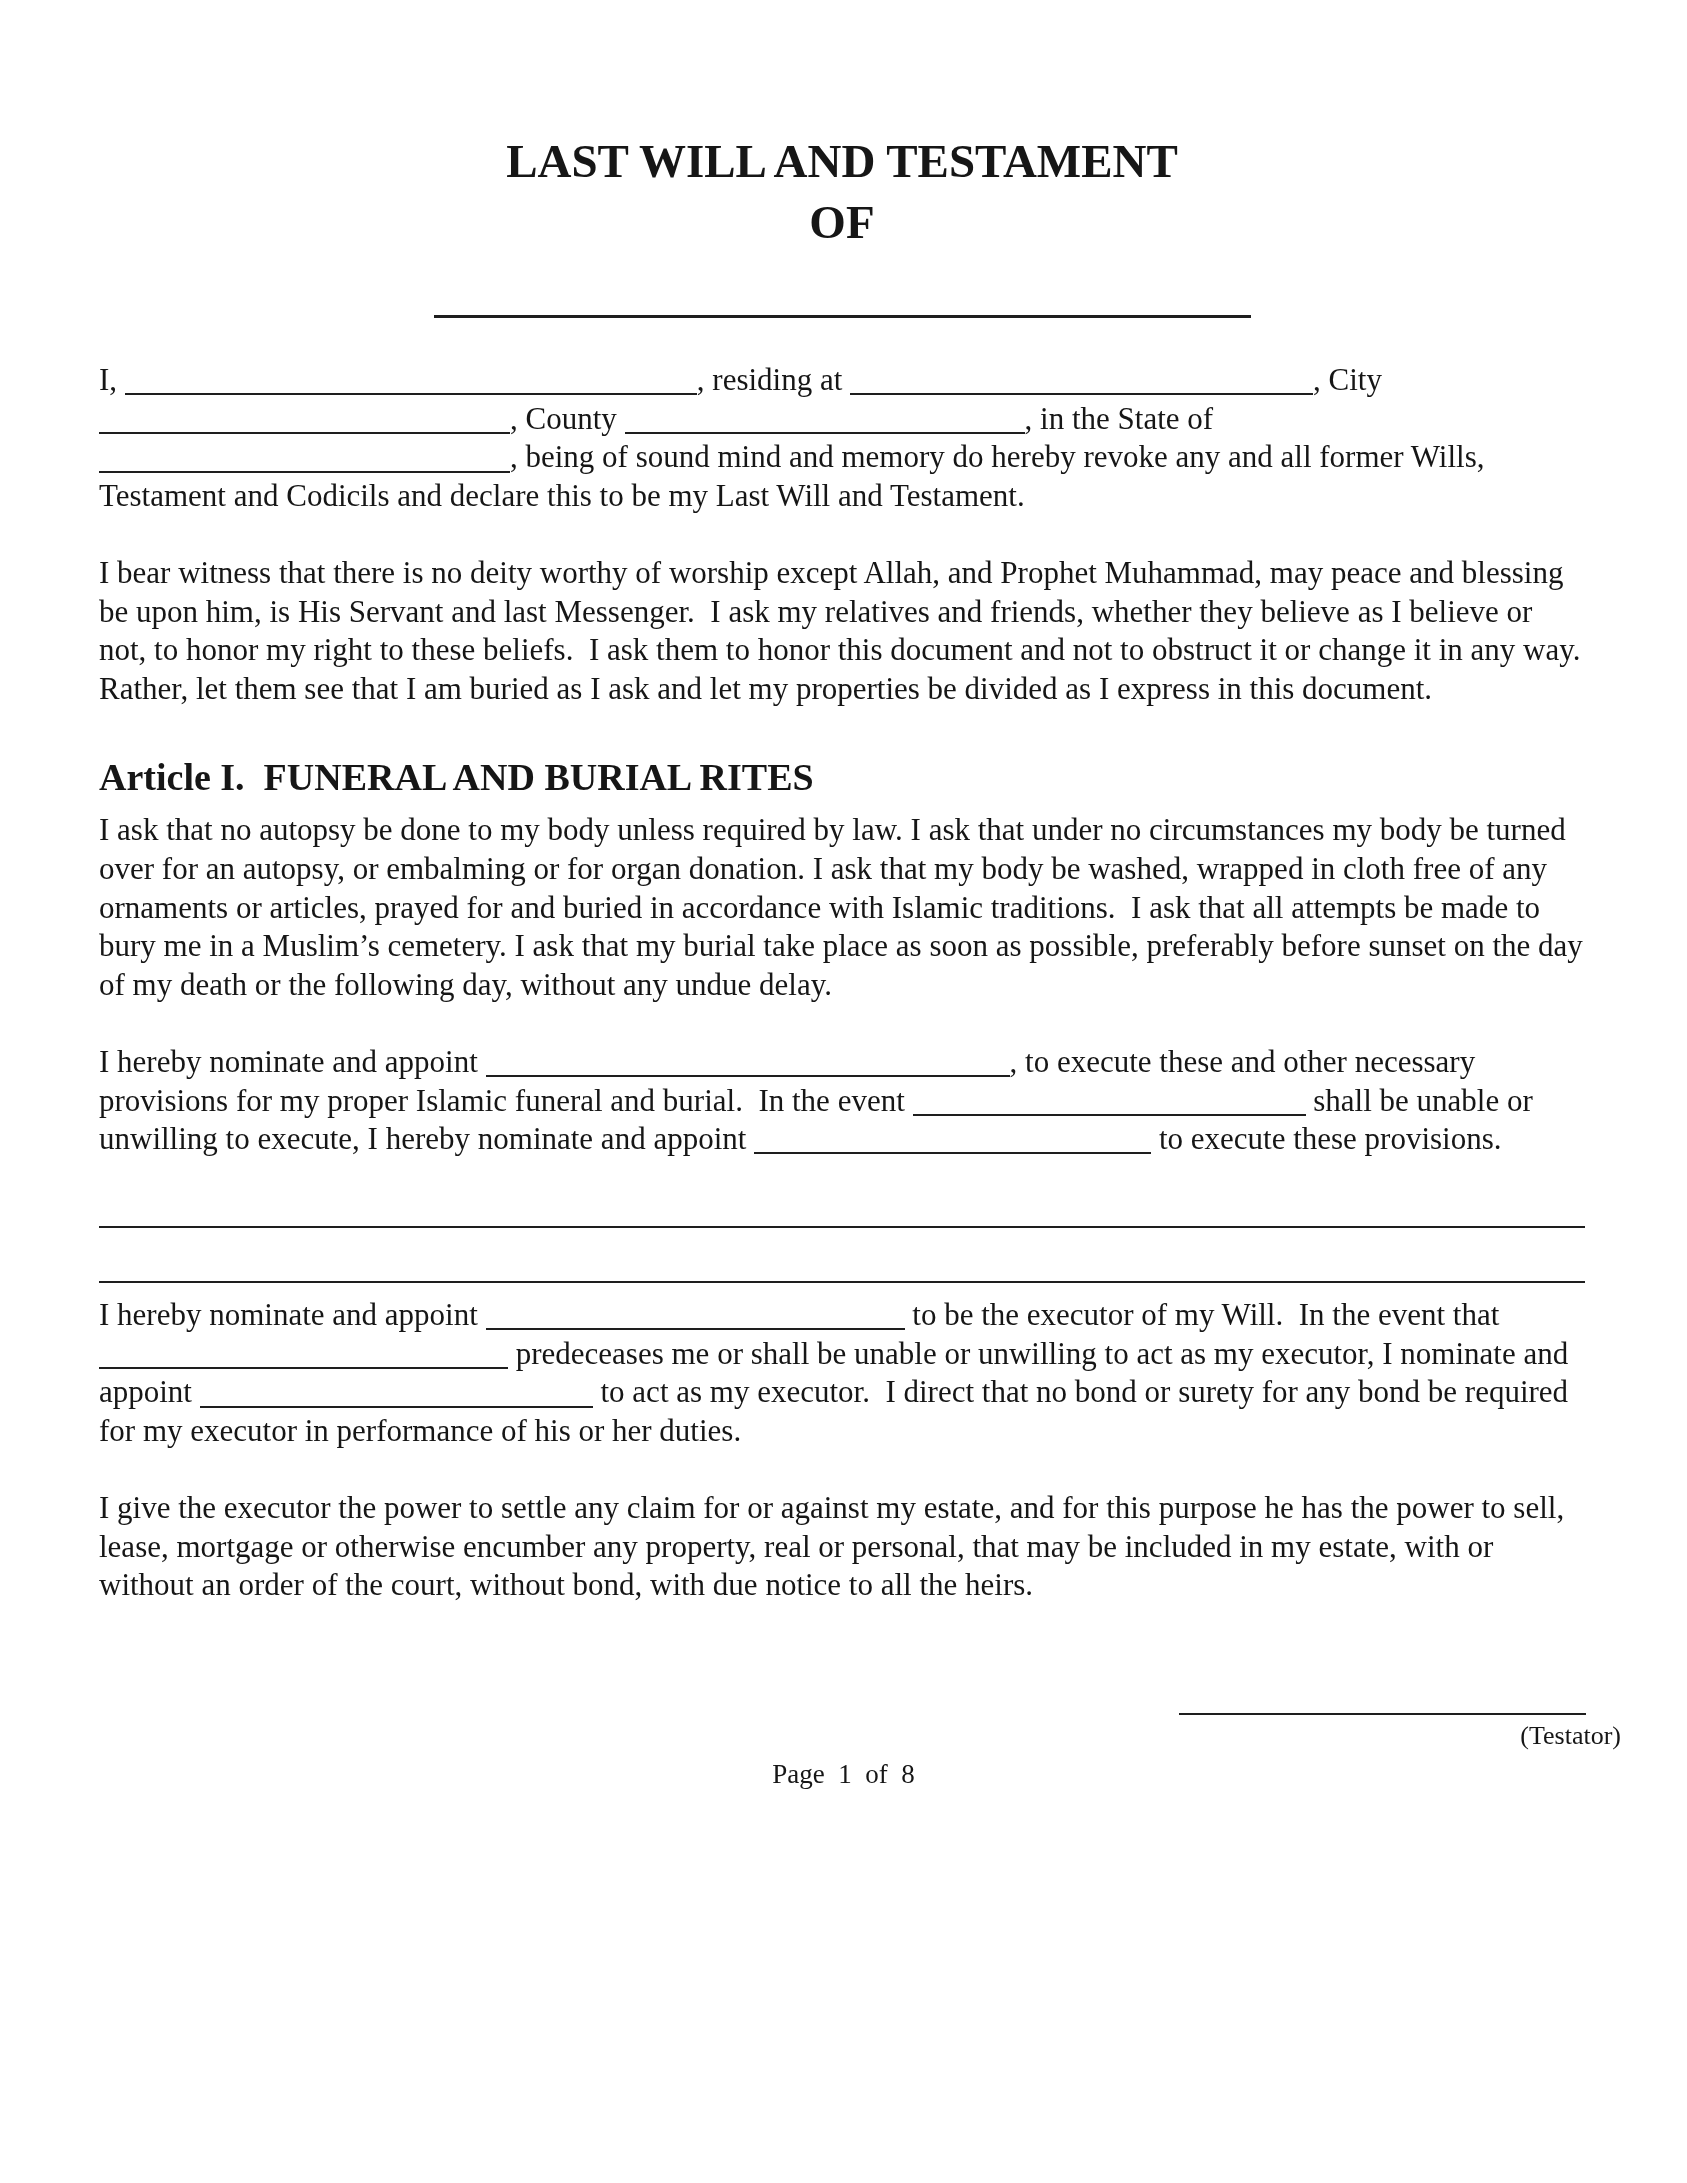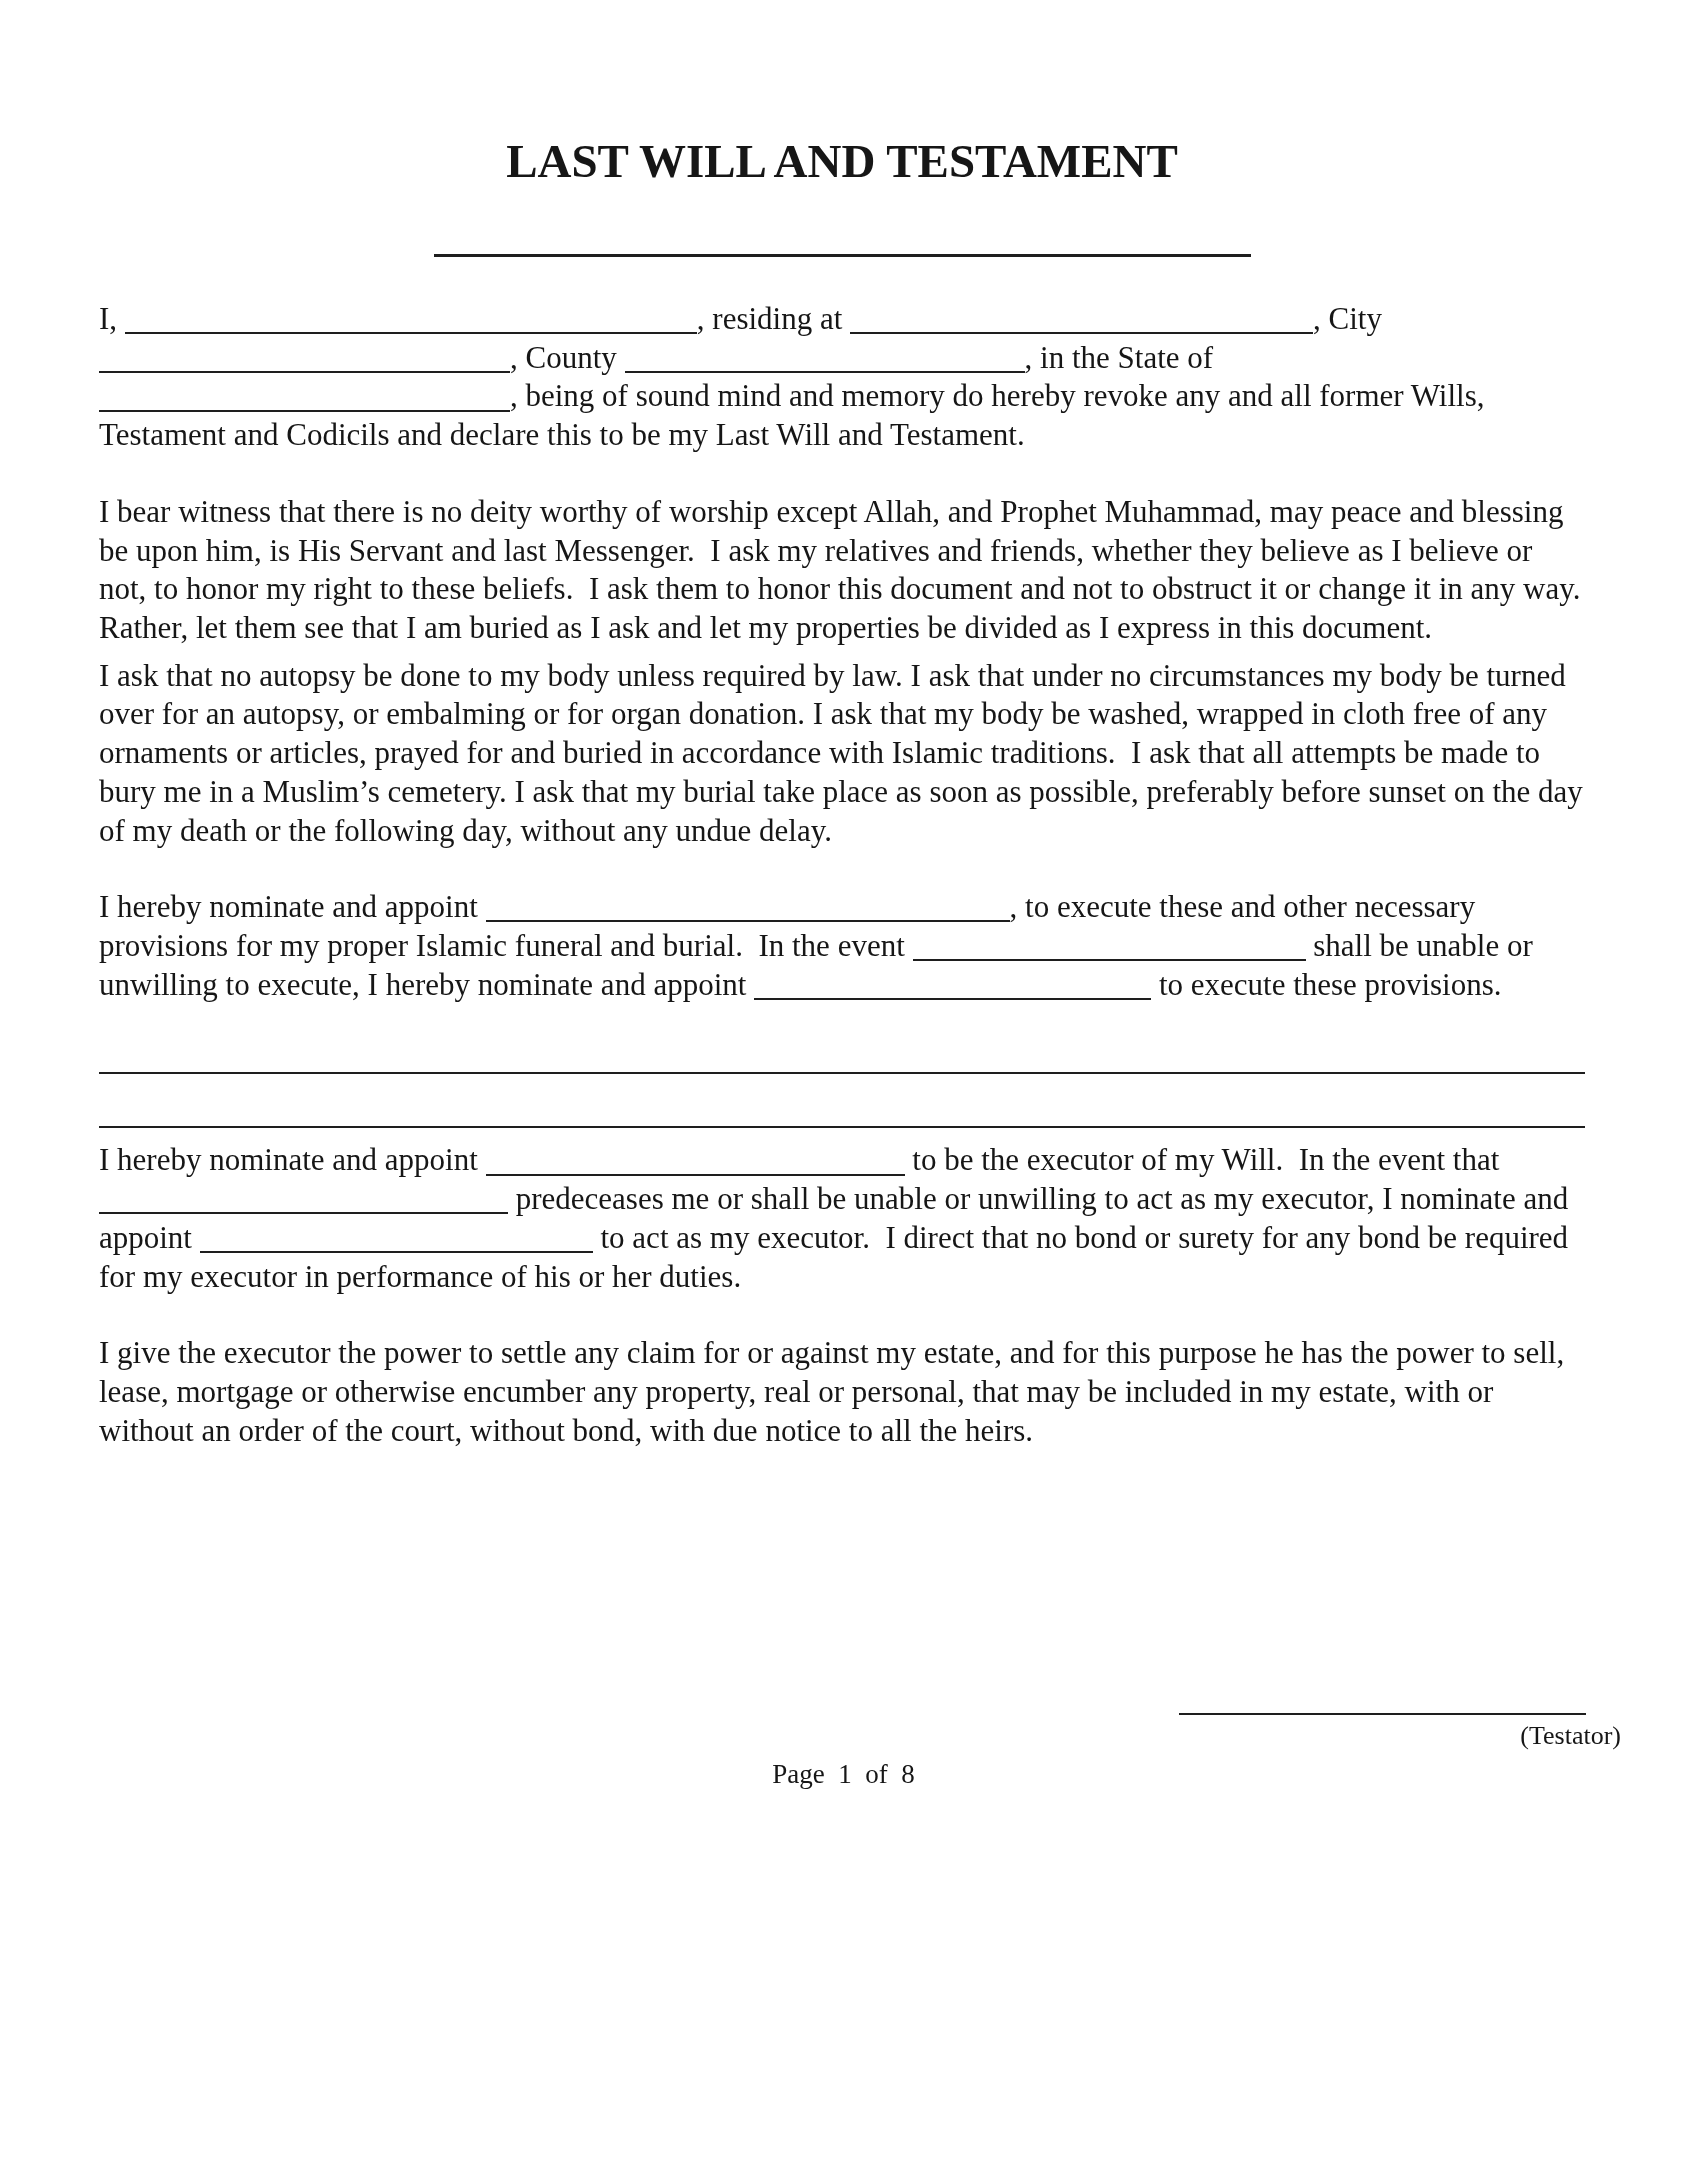--- a/index.html
+++ b/index.html
@@ -77,27 +77,29 @@
     white-space: pre-wrap;
   }
 </style>
 </head>
 <body>
 
 <div class="page">
   <div class="content">
 
     <div class="title">LAST WILL AND TESTAMENT</div>
+    <div class="title">OF</div>
 
     <div class="name-row"><span class="blank" style="width: 817px;"></span></div>
 
     <p class="para"><span>I, </span><span class="blank" style="width: 572px;"></span><span>, residing at </span><span class="blank" style="width: 463px;"></span><span>, City </span><span class="blank" style="width: 411px;"></span><span>, County </span><span class="blank" style="width: 400px;"></span><span>, in the State of </span><span class="blank" style="width: 411px;"></span><span>, being of sound mind and memory do hereby revoke any and all former Wills, Testament and Codicils and declare this to be my Last Will and Testament.</span></p>
 
     <p class="para">I bear witness that there is no deity worthy of worship except Allah, and Prophet Muhammad, may peace and blessing be upon him, is His Servant and last Messenger.  I ask my relatives and friends, whether they believe as I believe or not, to honor my right to these beliefs.  I ask them to honor this document and not to obstruct it or change it in any way.  Rather, let them see that I am buried as I ask and let my properties be divided as I express in this document.</p>
 
+    <h2 class="heading">Article I.  FUNERAL AND BURIAL RITES</h2>
 
     <p class="para tight">I ask that no autopsy be done to my body unless required by law. I ask that under no circumstances my body be turned over for an autopsy, or embalming or for organ donation. I ask that my body be washed, wrapped in cloth free of any ornaments or articles, prayed for and buried in accordance with Islamic traditions.  I ask that all attempts be made to bury me in a Muslim’s cemetery. I ask that my burial take place as soon as possible, preferably before sunset on the day of my death or the following day, without any undue delay.</p>
 
     <p class="para"><span>I hereby nominate and appoint </span><span class="blank" style="width: 524px;"></span><span>, to execute these and other necessary provisions for my proper Islamic funeral and burial.  In the event </span><span class="blank" style="width: 393px;"></span><span> shall be unable or unwilling to execute, I hereby nominate and appoint </span><span class="blank" style="width: 397px;"></span><span> to execute these provisions.</span></p>
 
 
     <div class="rule-row"><span class="blank" style="width: 100%;"></span></div>
     <div class="rule-row"><span class="blank" style="width: 100%;"></span></div>
 
 

